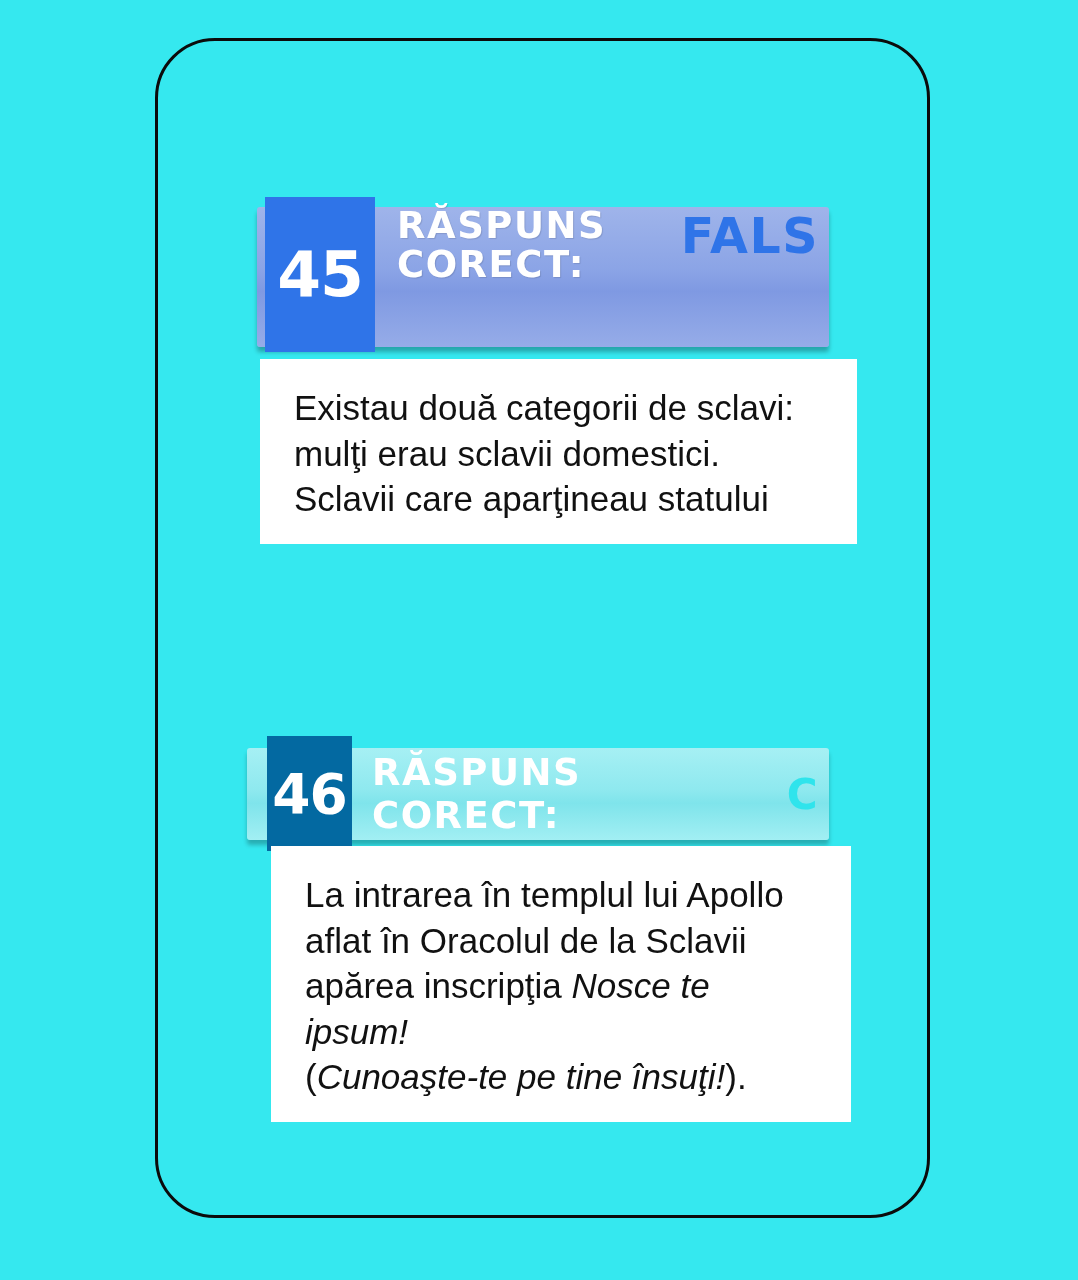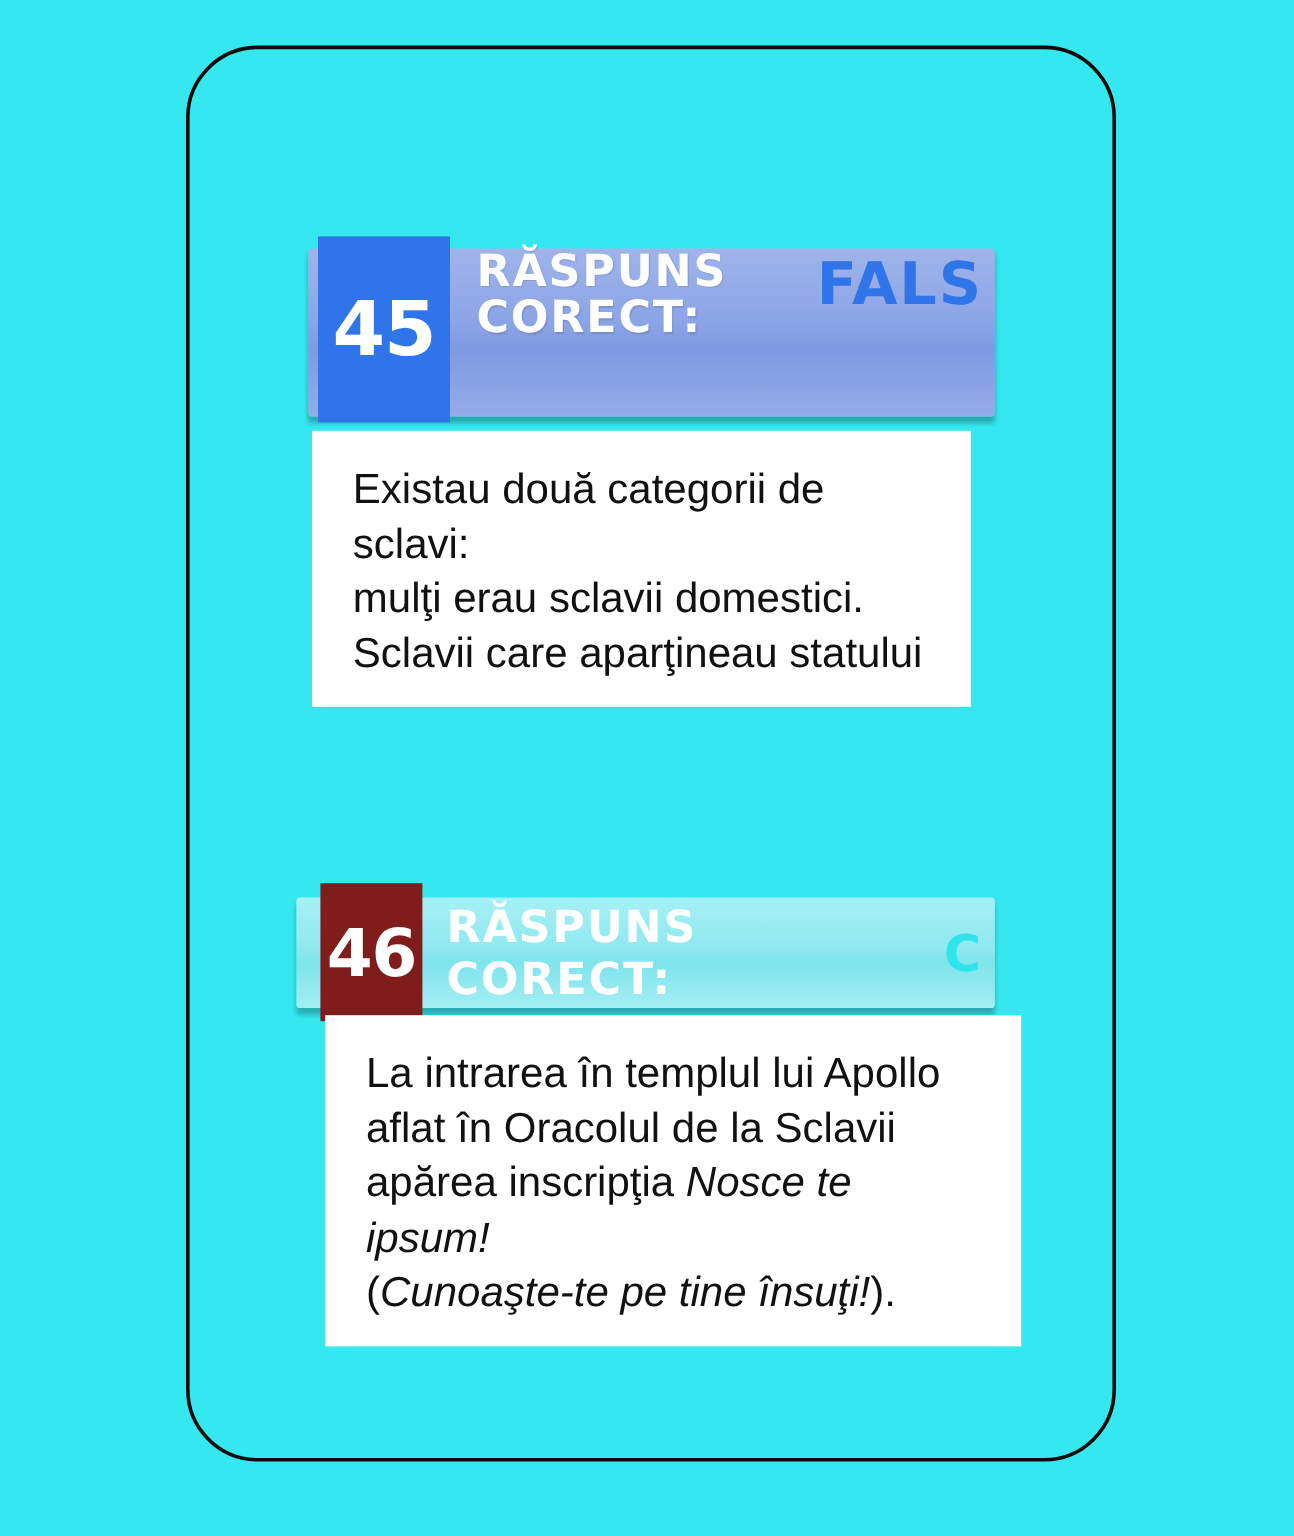--- a/index.html
+++ b/index.html
@@ -70,21 +70,21 @@
     display: flex;
     align-items: center;
     justify-content: center;
     color: #ffffff;
     font-family: "DejaVu Sans", sans-serif;
     font-weight: bold;
     font-size: 63px;
     letter-spacing: -1px;
   }
   .num-badge.blue { background: #2f74e8; }
-  .num-badge.cyan { background: #7f1d1d; }
+  .num-badge.cyan { background: #0369a1; }
 
   .hdr-text {
     position: absolute;
     left: 140px;
     top: 0;
     right: 10px;
     height: 140px;
     display: flex;
     flex-direction: row;
     justify-content: center;
@@ -143,21 +143,21 @@
 
     <div class="hdr">
       <div class="bar blue"></div>
       <div class="num-badge blue">45</div>
       <div class="hdr-text">
         <div class="hdr-line1">RĂSPUNS CORECT:</div>
         <div class="hdr-line2">FALS</div>
       </div>
     </div>
 
-    <div class="body-box" style="left:3px; top:152px; width:549px;">
+    <div class="body-box" style="left:3px; top:152px; width:597px;">
       <p>Existau două categorii de sclavi:</p>
       <p>mulţi erau sclavii domestici.</p>
       <p>Sclavii care aparţineau statului</p>
     </div>
   </div>
 
   <div class="answer-block" style="left:247px; top:748px; width:582px;">
 
     <div class="hdr" style="height:92px;">
       <div class="bar cyan" style="height:92px;"></div>

